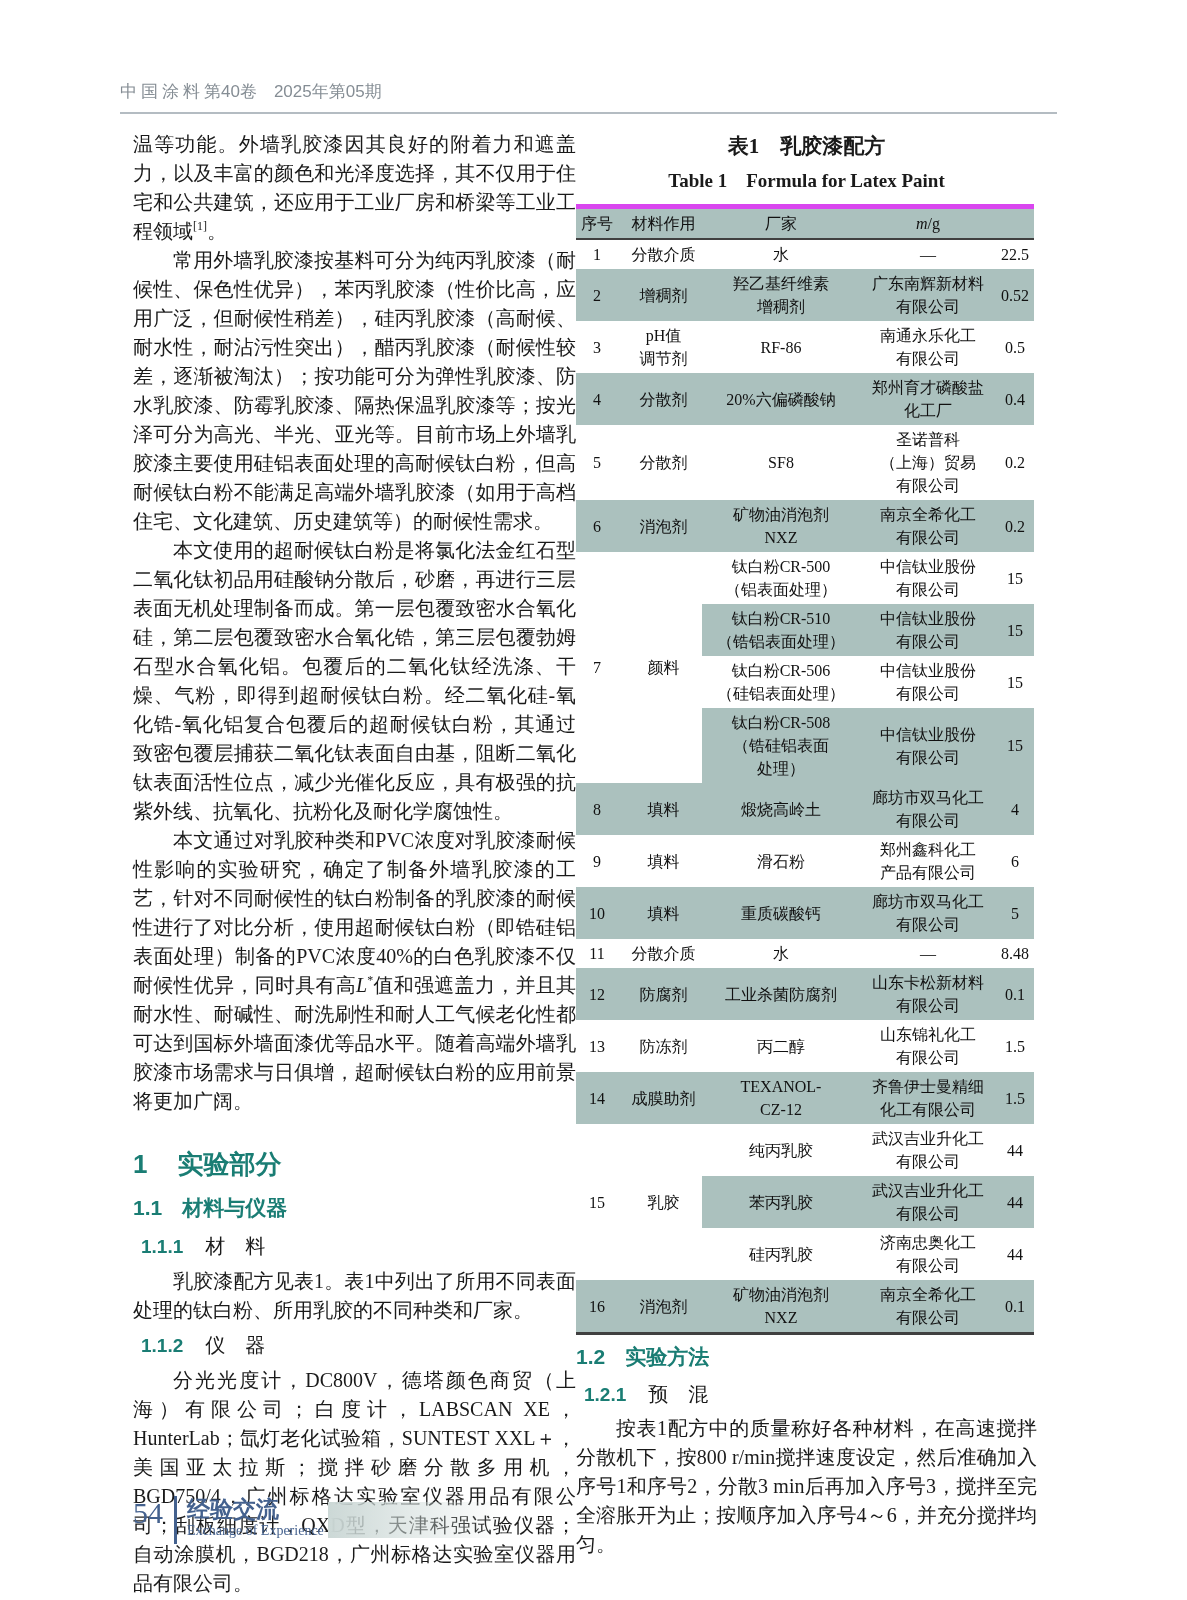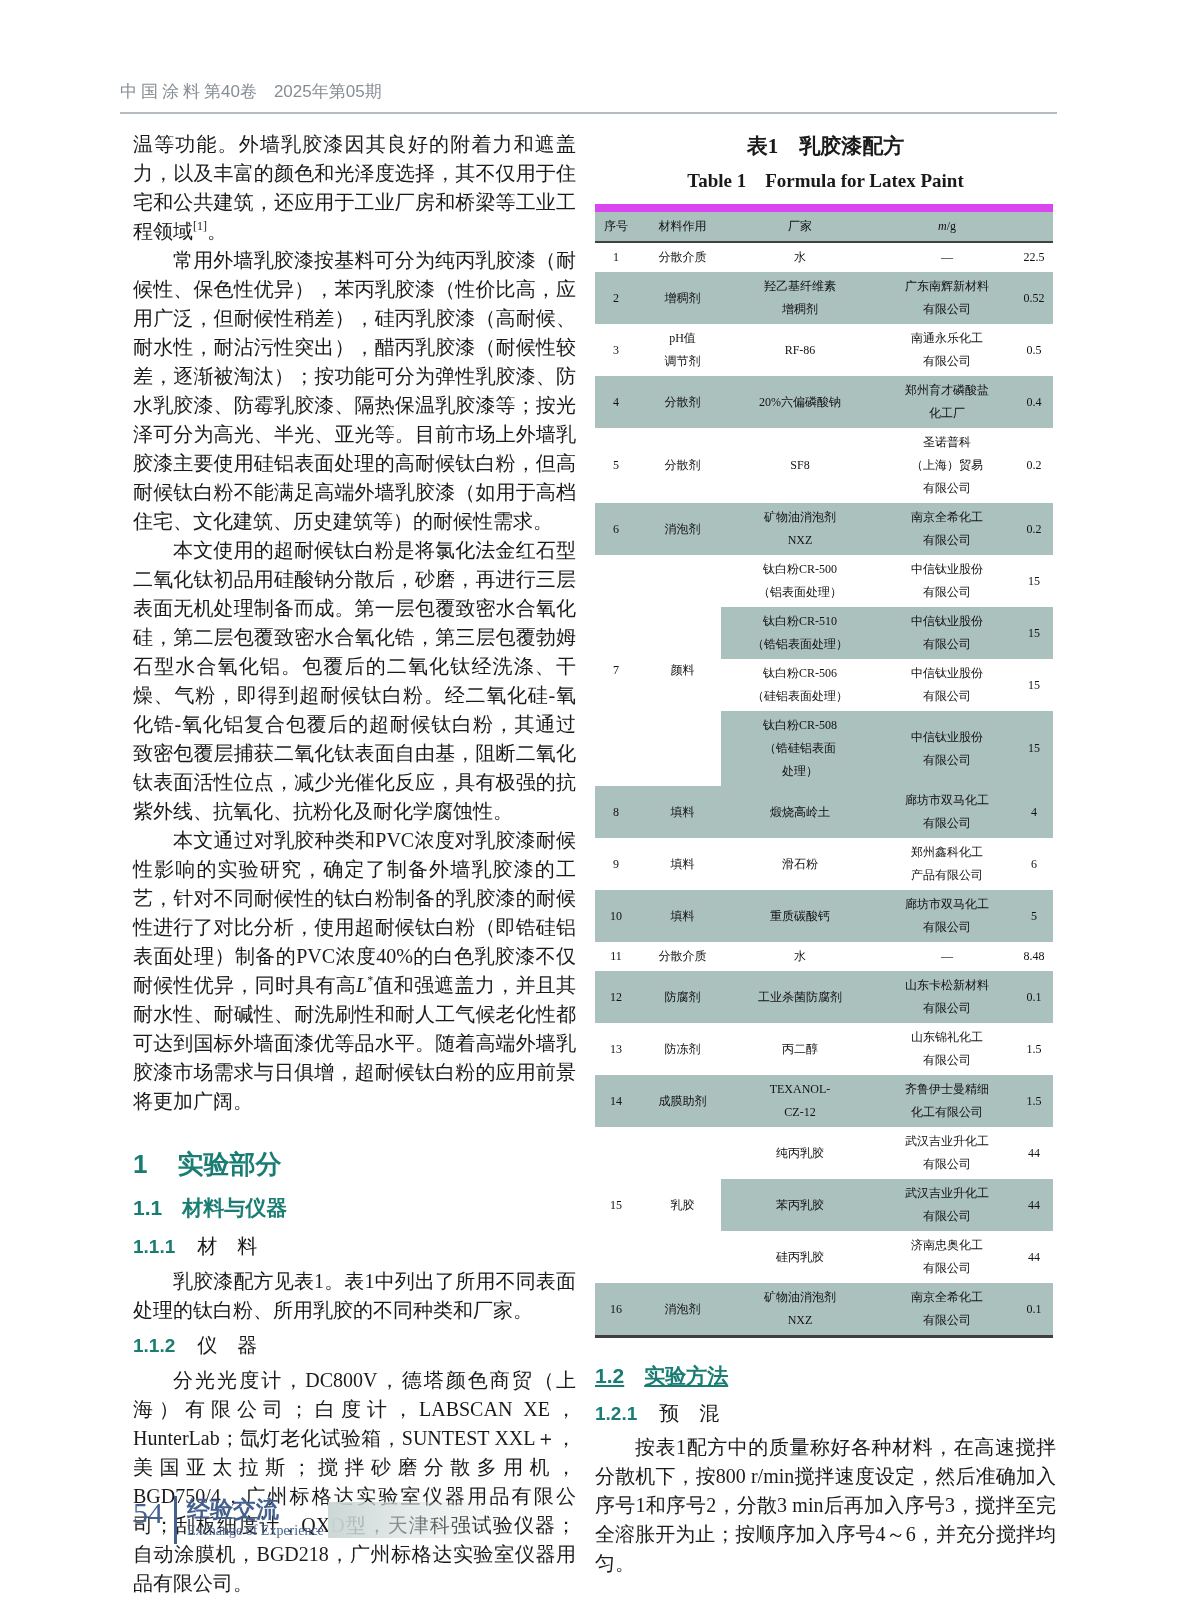--- a/index.html
+++ b/index.html
@@ -13,21 +13,21 @@
     position:absolute; left:120px; right:130px; top:80px;
     display:flex; justify-content:flex-start; align-items:flex-end;
     padding-bottom:9px; border-bottom:2px solid #b4bcc2;
     font-family:"Liberation Sans","DejaVu Sans",sans-serif;
     font-size:17px; color:#858d94;
   }
   .journal-name { letter-spacing:4px; }
   
   .content {
     position:absolute; top:130px; left:133px; right:131px;
-    display:flex; gap:19px;
+    display:flex; 
   }
   .col-left  { width:443px; }
   .col-right { width:461px; }
   .body-text { font-size:20px; line-height:29px; text-align:justify; }
   .para { text-indent:2em; margin:0; }
   .para.noindent { text-indent:0; }
   .sup { font-size:12px; vertical-align:super; line-height:0; }
   .var { font-style:italic; }
   
   .h1 {
@@ -35,31 +35,31 @@
     font-family:"Liberation Sans","DejaVu Sans",sans-serif;
     font-weight:bold; font-size:26px;
   }
   .h1 .num { margin-right:30px; }
   .h2 {
     margin:6px 0 10px 0; color:#1a7d74;
     font-family:"Liberation Sans","DejaVu Sans",sans-serif;
     font-weight:bold; font-size:21px;
   }
   .h2 .num { margin-right:20px; }
-  .h3 { margin:6px 0 6px 0; font-size:20px; }
+  .h3 { margin:6px 0 6px 8px; font-size:20px; }
   .h3 .num {
     color:#1a7d74; font-family:"Liberation Sans","DejaVu Sans",sans-serif;
     font-weight:bold; margin-right:22px; font-size:19px;
   }
   
   .tbl-title-zh { text-align:center; font-weight:bold; font-size:21px; margin:2px 0 8px 0; }
   .tbl-title-en { text-align:center; font-weight:bold; font-size:19px; margin:0 0 10px 0; }
   .tbl {
-    width:458px; font-size:12px; line-height:23px; color:#111;
-    border-top:8px solid #d946ef; border-bottom:3px solid #404040;
+    width:458px; font-size:16px; line-height:23px; color:#111;
+    border-top:5px solid #d946ef; border-bottom:3px solid #404040;
   }
   .thead {
     display:grid; grid-template-columns:42px 84px 158px 136px 38px;
     background:#abc1be; border-bottom:2px solid #404040;
   }
   .tr { display:grid; grid-template-columns:42px 84px 158px 136px 38px; }
   .tr.merged { grid-template-columns:42px 84px 1fr; }
   .subrow { display:grid; grid-template-columns:158px 136px 38px; }
   .shaded { background:#abc1be; }
   .td { display:flex; flex-direction:column; justify-content:center; padding:3px 0; }
@@ -490,21 +490,21 @@
             <div class="td c-sup">
               <div class="ln">南京全希化工</div>
               <div class="ln">有限公司</div>
             </div>
             <div class="td c-mass">
               <div class="ln">0.1</div>
             </div>
           </div>
         </div>
 
-      <div class="h2" style="margin-top:24px;text-decoration:underline;"><span class="num">1.2</span><span>实验方法</span></div>
+      <div class="h2" style="margin-top:8px;"><span class="num">1.2</span><span>实验方法</span></div>
       <div class="h3"><span class="num">1.2.1</span><span>预　混</span></div>
       <p class="para body-text">按表1配方中的质量称好各种材料，在高速搅拌分散机下，按800 r/min搅拌速度设定，然后准确加入序号1和序号2，分散3 min后再加入序号3，搅拌至完全溶胀开为止；按顺序加入序号4～6，并充分搅拌均匀。</p>
     </div>
 
   </div>
 
   <div class="page-footer">
     <span class="page-no">54</span>
     <span class="vbar"></span>
     <span>

